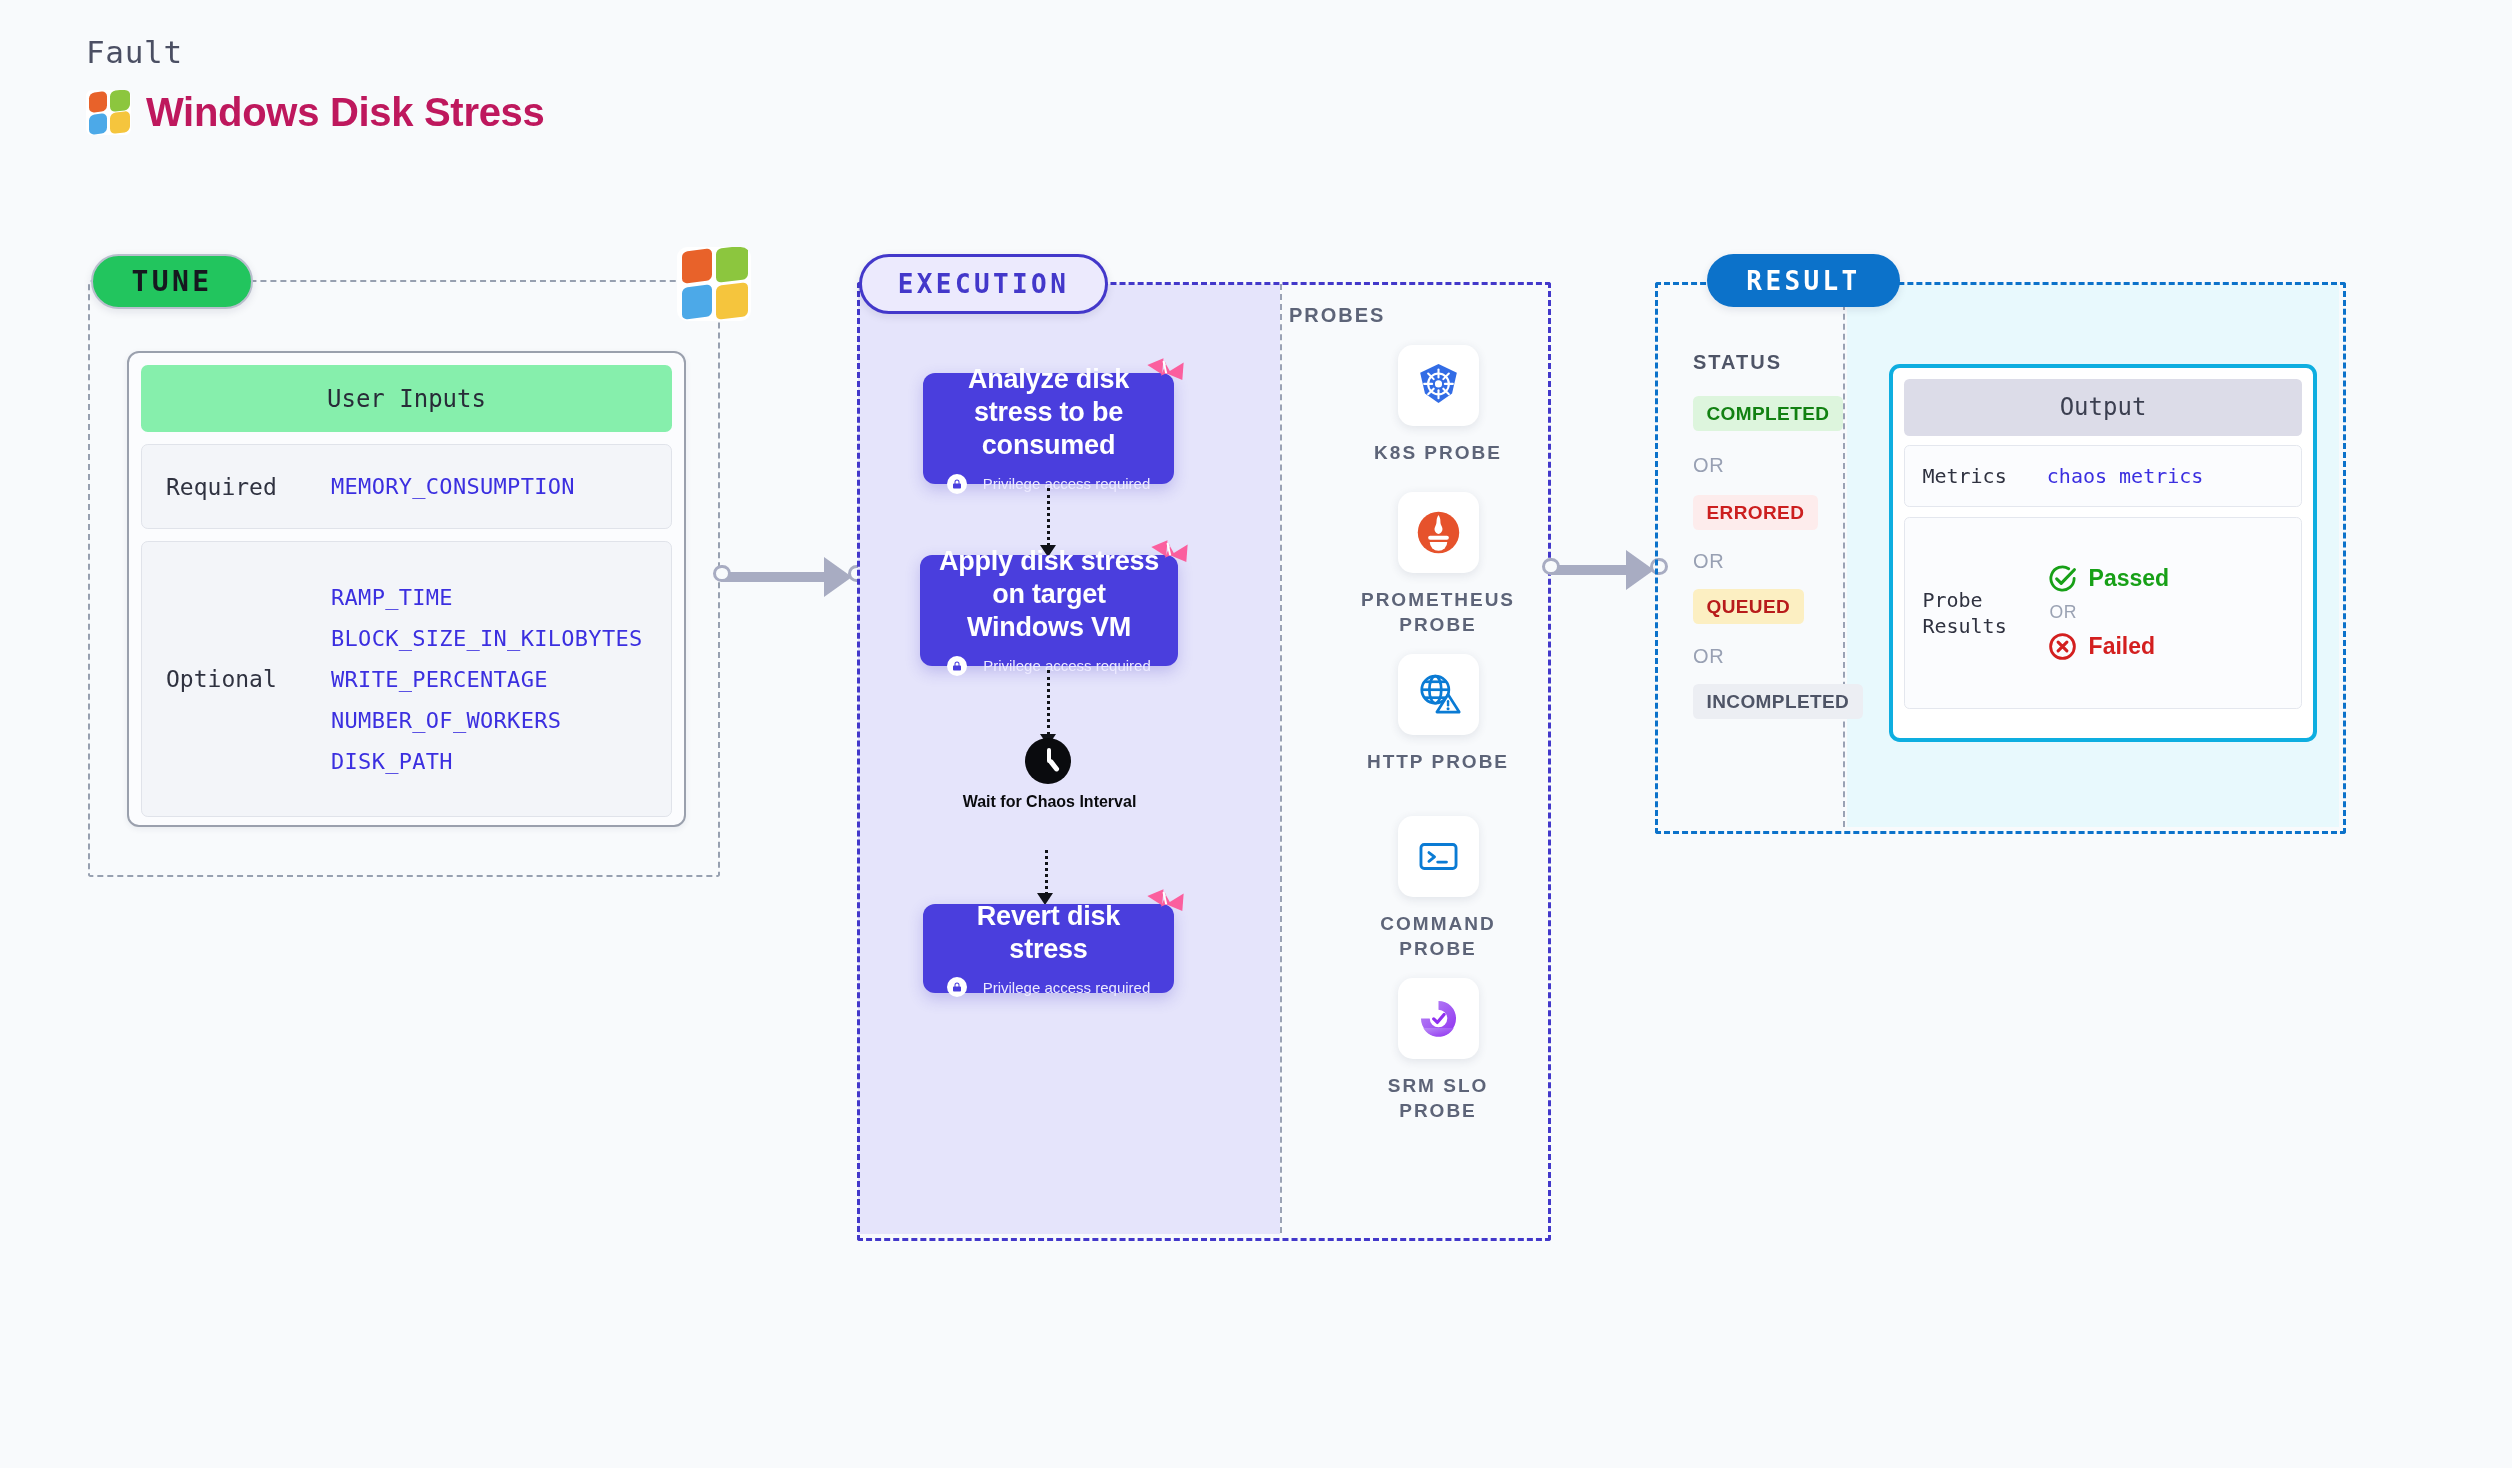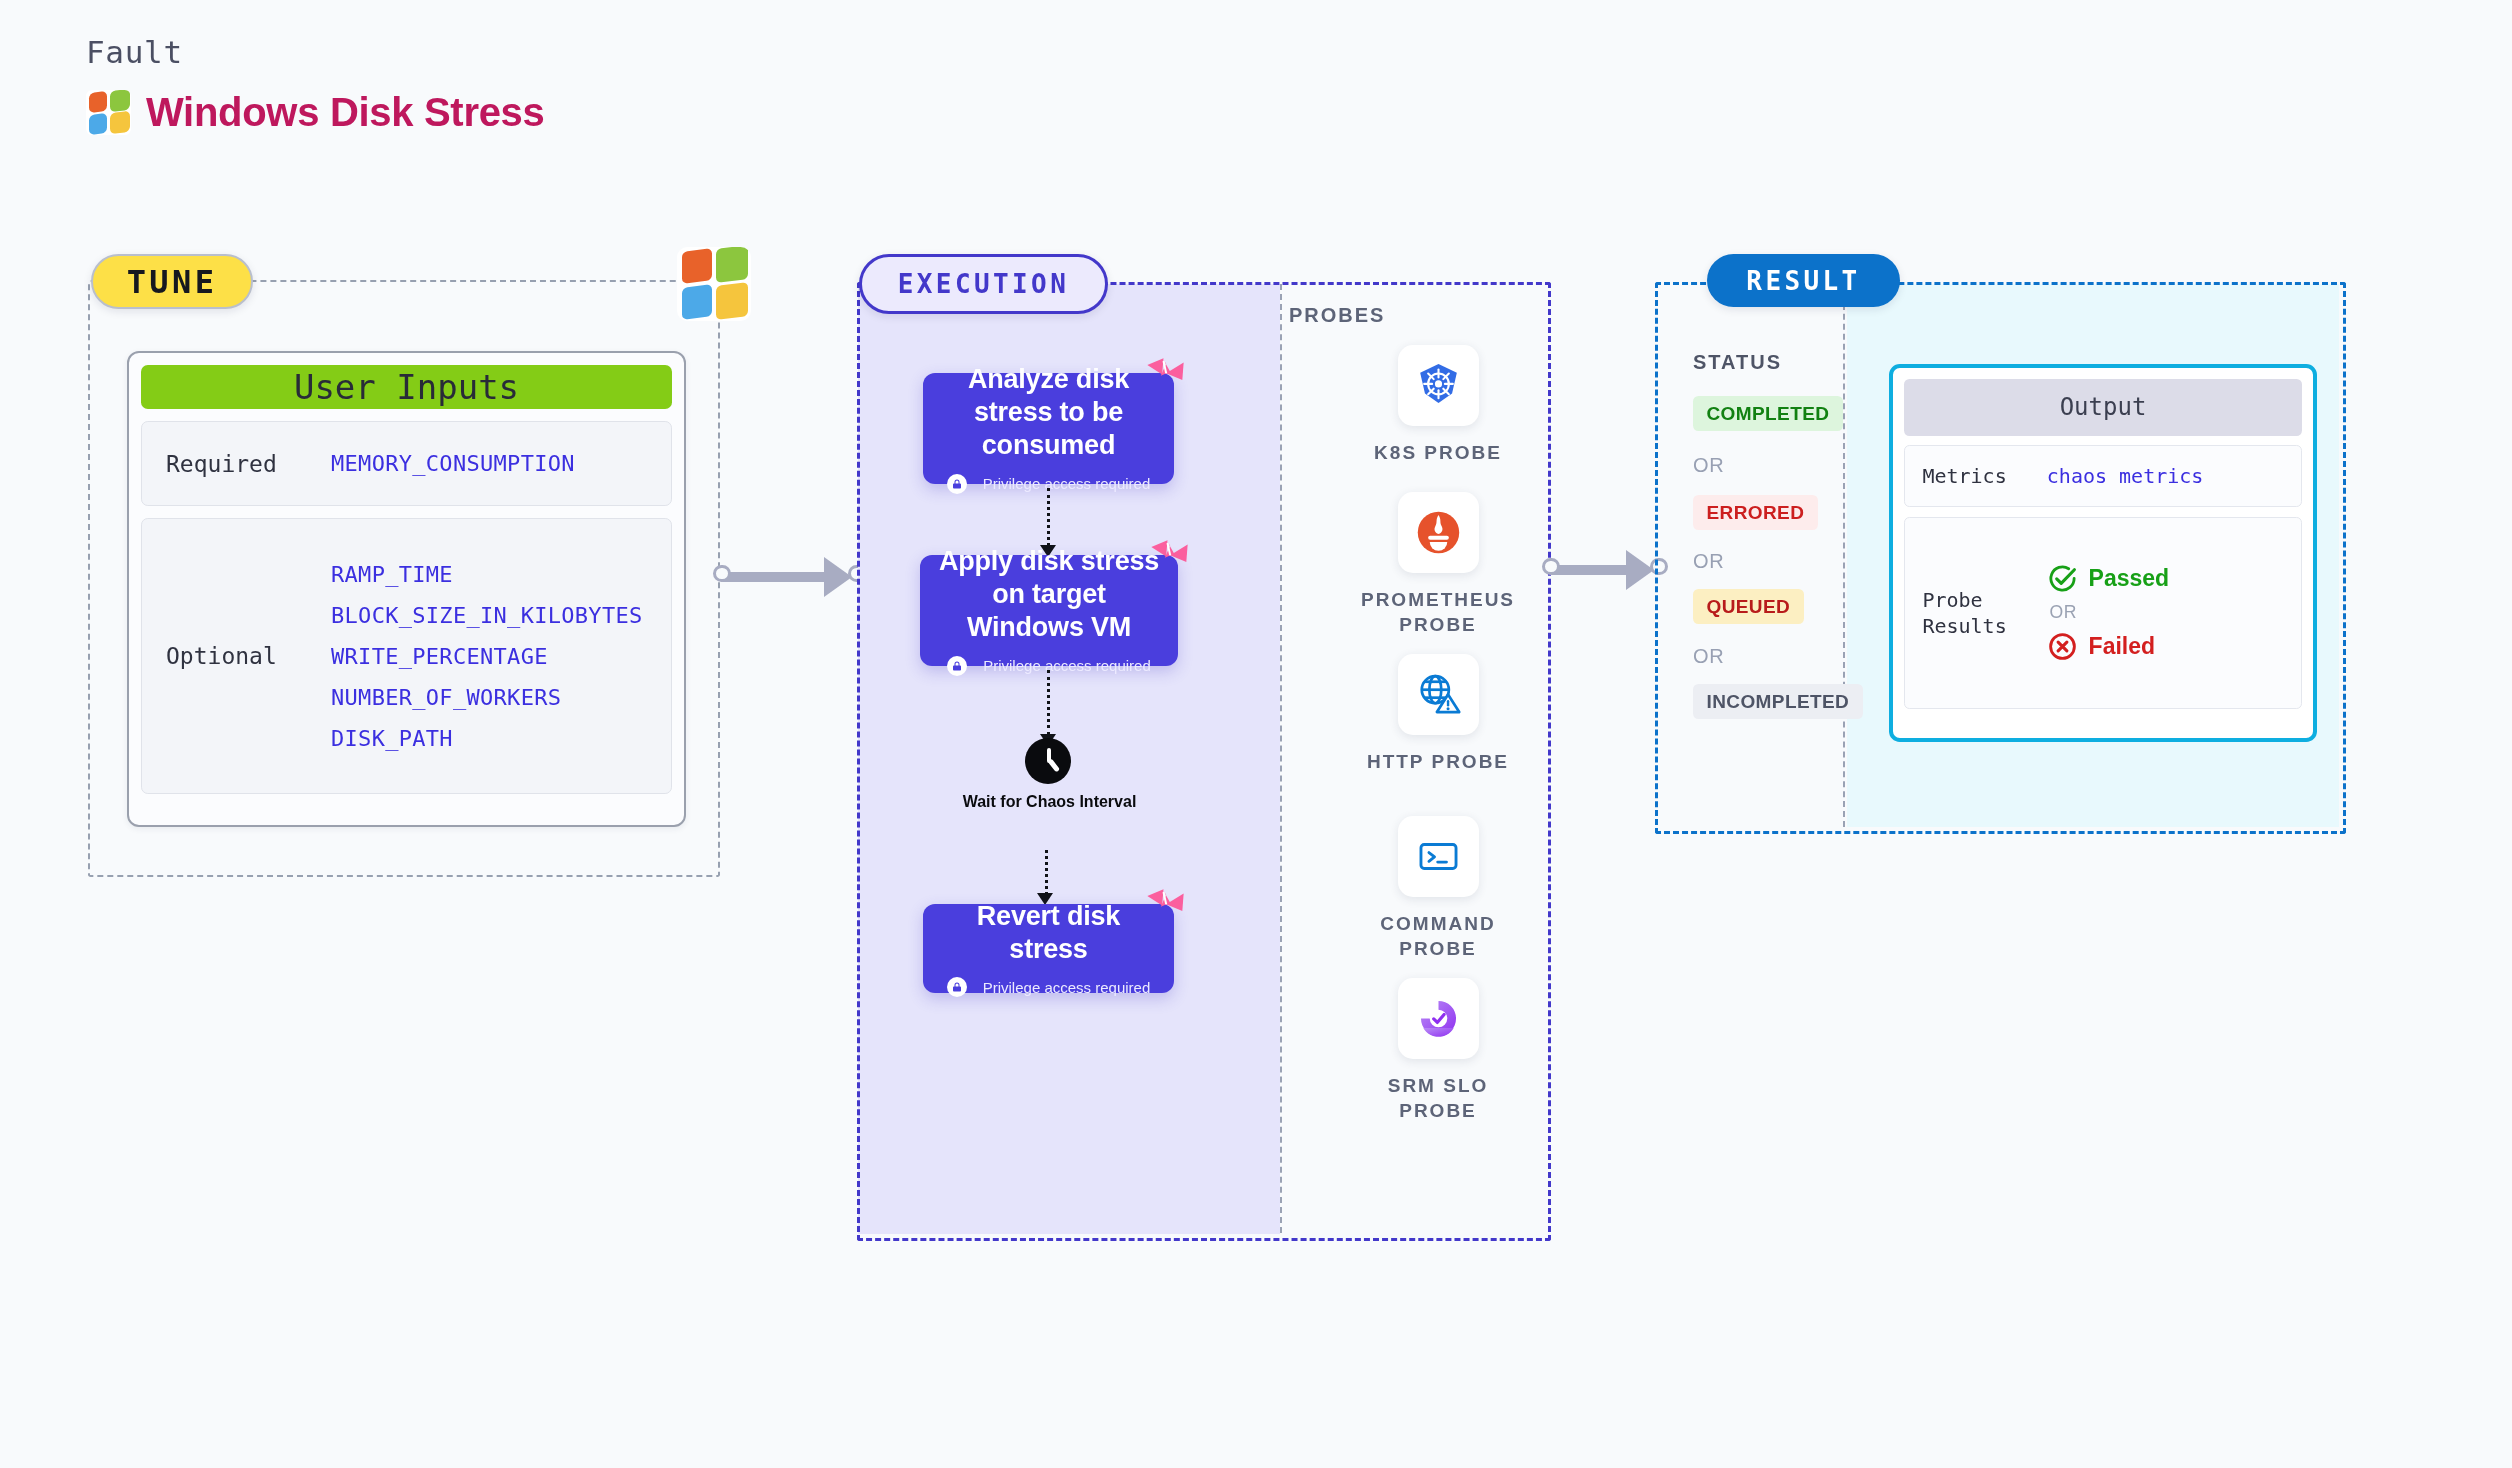--- a/index.html
+++ b/index.html
@@ -64,24 +64,24 @@
     font-family: "DejaVu Sans Mono", monospace;
     font-weight: 700;
     letter-spacing: 3.4px;
     z-index: 12;
     box-shadow: 0 2.7px 8px rgba(20,20,60,0.10);
   }
 
   #tune-badge {
     left: 91px; top: 254px;
     width: 158px; height: 51px;
-    background: #fde047;
+    background: #22c55e;
     border: 2.7px solid #b9bfcd;
     color: #16181f;
-    font-size: 32px;
+    font-size: 28px;
   }
   #exec-badge {
     left: 859px; top: 254px;
     width: 243px; height: 54px;
     background: #eceafd;
     border: 3.4px solid #4338ca;
     color: #4338ca;
     font-size: 26px;
   }
   #result-badge {
@@ -145,28 +145,28 @@
     left: 127px; top: 351px;
     width: 559px; height: 476px;
     background: #fbfcfe;
     border: 2px solid #9aa0ad;
     border-radius: 12px;
     box-shadow: 0 2px 6.8px rgba(30,40,70,0.07);
     box-sizing: border-box;
     padding: 12px;
   }
   #user-inputs-header {
-    height: 44px;
-    background: #84cc16;
+    height: 67px;
+    background: #86efac;
     border-radius: 6.8px;
     display: flex;
     align-items: center;
     justify-content: center;
     font-family: "DejaVu Sans Mono", monospace;
-    font-size: 34px;
+    font-size: 24px;
     color: #282b38;
   }
   .input-group {
     margin-top: 12px;
     background: #f3f5f9;
     border: 1.4px solid #e0e3ea;
     border-radius: 6.8px;
     display: flex;
     align-items: center;
     box-sizing: border-box;

